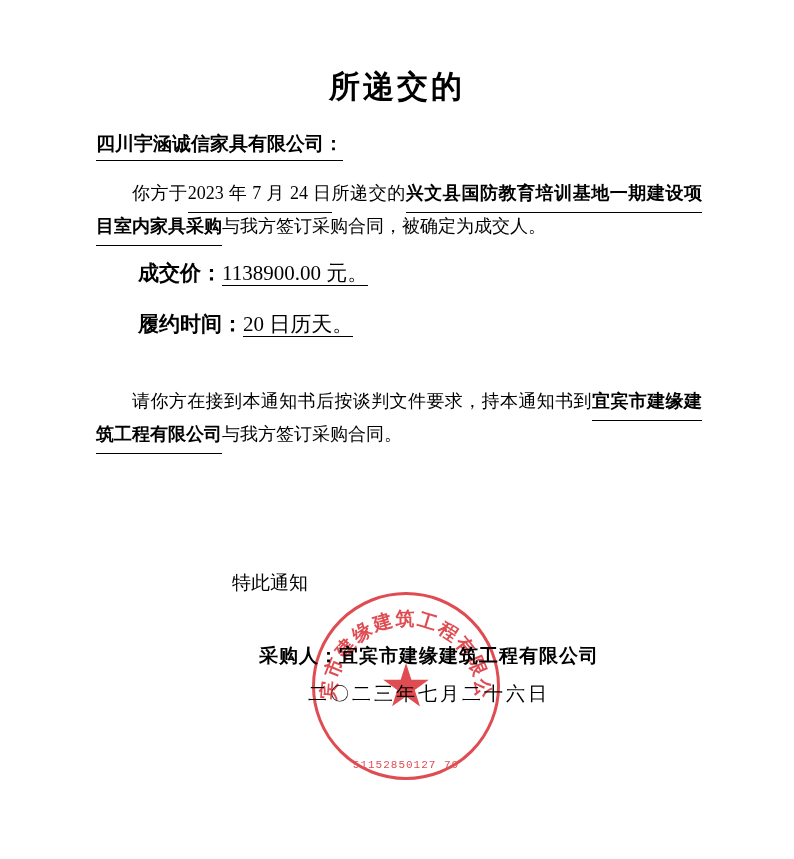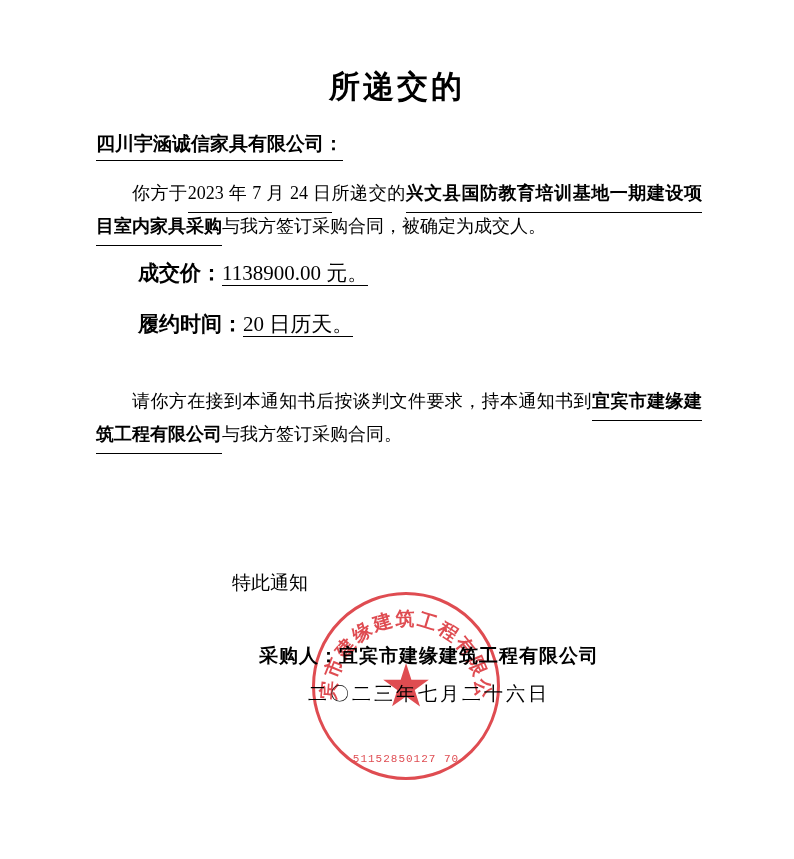--- a/index.html
+++ b/index.html
@@ -153,21 +153,21 @@
     fill: #d8252c;
     font-family: "Liberation Serif", "DejaVu Serif", serif;
     font-size: 19px;
     font-weight: bold;
     letter-spacing: 2px;
   }
   .seal-code {
     position: absolute;
     left: 0;
     right: 0;
-    bottom: 12px;
+    bottom: 6px;
     text-align: center;
     color: #d8252c;
     font-family: "Liberation Mono", "DejaVu Sans Mono", monospace;
     font-size: 11px;
     letter-spacing: 1px;
   }
 </style>
 </head>
 <body>
 

